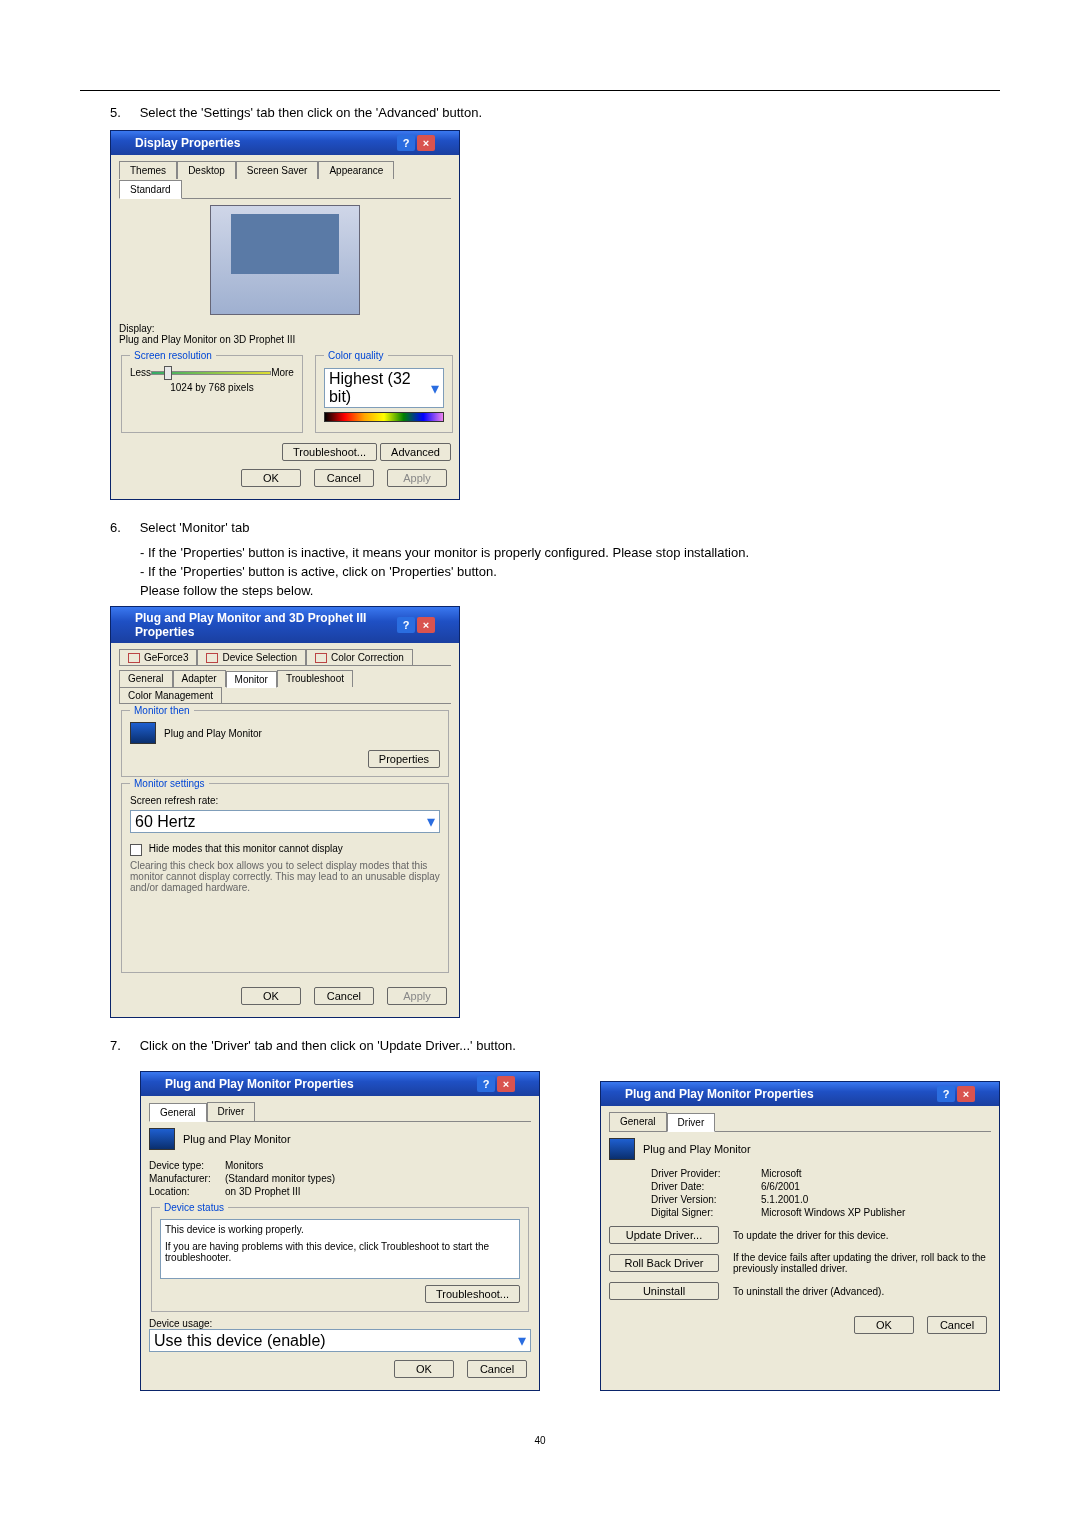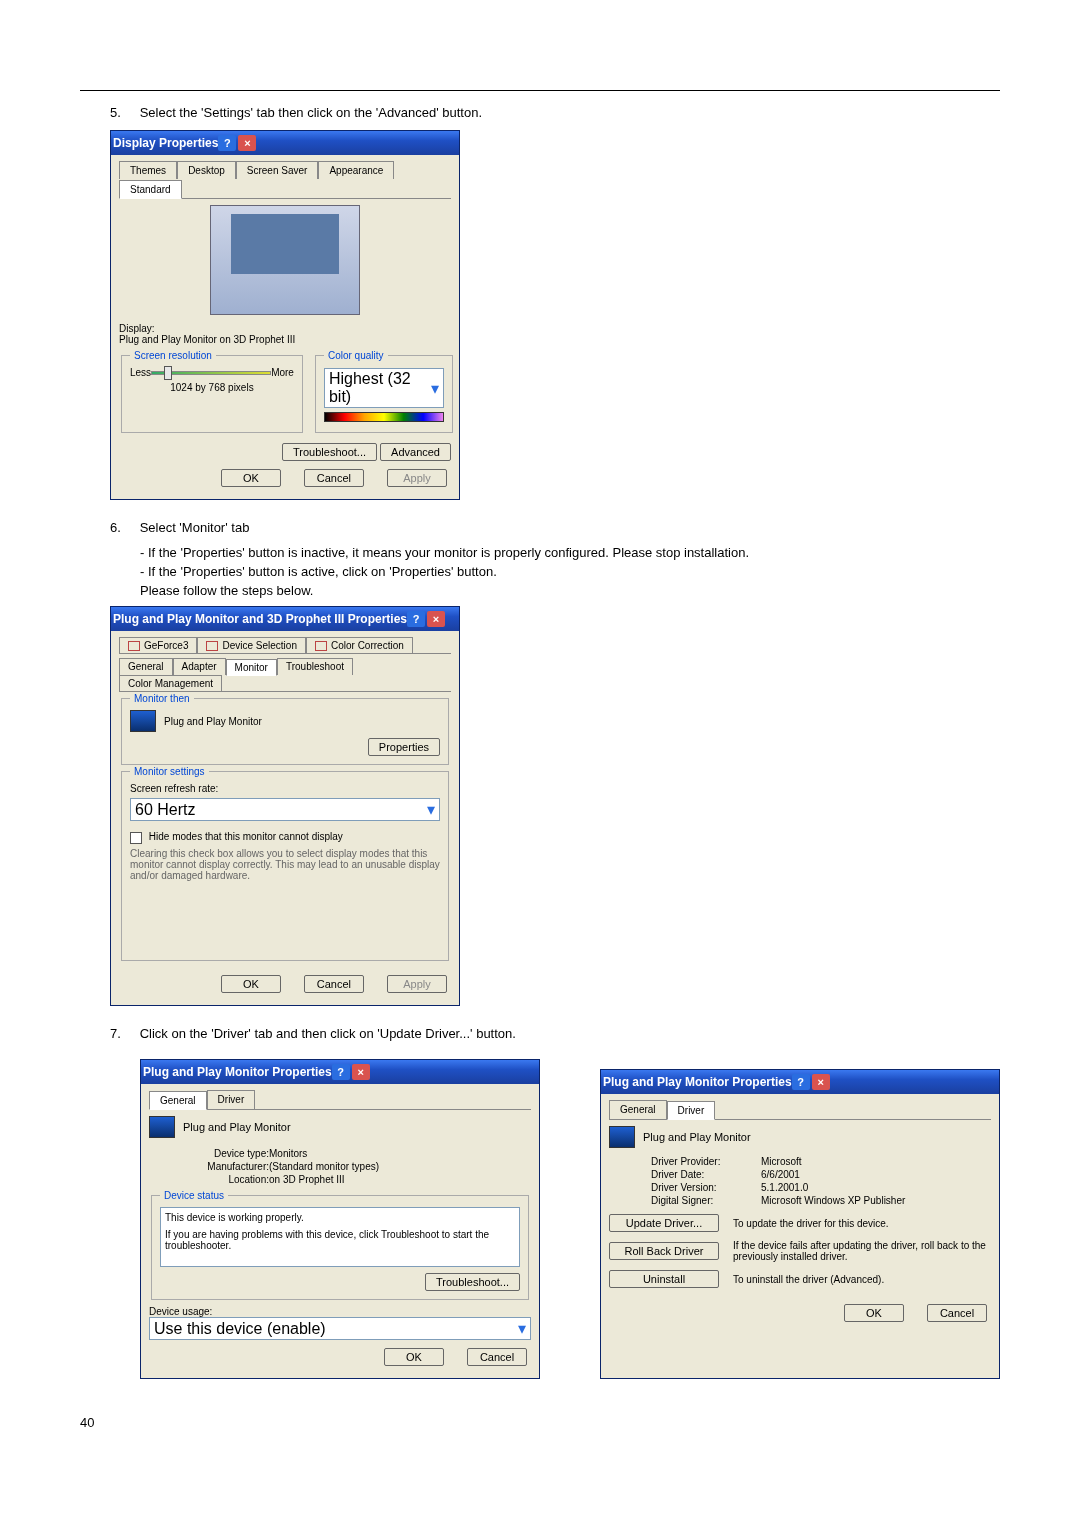--- a/index.html
+++ b/index.html
@@ -9,39 +9,40 @@
     color: #000;
     background: #fff;
     width: 1080px;
     margin: 0 auto;
     padding: 90px 80px 40px 80px;
   }
   .hr-top { border-top: 1px solid #000; margin-bottom: 14px; }
   .step { margin: 6px 0 10px 30px; }
   .step-num { display:inline-block; width:26px; }
   .sub { margin-left: 60px; margin-top:4px; margin-bottom:4px; }
-  .page-num { text-align:left; margin-top:16px; font-size:13px; }
+  .page-num { text-align:center; margin-top:24px; font-size:10px; }
 
   
   .xp-window {
     margin: 8px 0 20px 30px;
     border: 1px solid #0a246a;
     background: #ece9d8;
     font-family: Tahoma, Arial, sans-serif;
     font-size: 11px;
     color: #000;
     position: relative;
   }
   .xp-titlebar {
     background: linear-gradient(#3a78f0, #1f50c4 40%, #1a3fa0);
     color:#fff;
     font-weight:bold;
-    padding:4px 2px;
+    padding:4px 24px;
     display:flex;
     align-items:center;
+    justify-content:space-between;
     font-size:12px;
   }
   .xp-titlebar .icons { display:flex; gap:2px;}
   .xp-tb-btn {
     width:18px; height:16px;
     background:#d9534f;
     color:#fff;
     font-size:11px;
     line-height:16px;
     text-align:center;
@@ -80,34 +81,34 @@
     display:inline-block;
     background:#ece9d8;
     border:1px solid #666;
     padding:2px 10px;
     font-size:11px;
     border-radius:2px;
     min-width:60px;
     text-align:center;
   }
   .xp-btn-row { text-align:right; padding:8px 4px 2px 4px;}
-  .xp-btn-row .xp-btn { margin-left:20px;}
+  .xp-btn-row .xp-btn { margin-left:10px;}
   .xp-btn.disabled { color:#888; }
   .xp-select {
     display:inline-flex; align-items:center; justify-content:space-between;
     border:1px solid #7f9db9; background:#fff; width:160px; padding:1px 4px; font-size:16px;
   }
   .xp-select .caret { color:#2a6de0; }
   .icon-monitor { width:26px; height:22px; background:linear-gradient(#1e5fd0,#0a2f6e); border:1px solid #333; display:inline-block; margin-right:8px; vertical-align:top;}
   .gray-note { color:#666; font-size:10px; }
   .checkbox { width:12px; height:12px; border:1px solid #555; display:inline-block; background:#fff; margin-right:4px; vertical-align:middle;}
   .two-col { display:flex; gap:30px; }
   .col { flex:1; }
   .kv { display:flex; font-size:10px; margin:2px 0;}
-  .kv .k { width:120px;text-align:right; }
+  .kv .k { width:76px; }
   .kv2 { display:flex; font-size:10px; margin:2px 0;padding-left:12px;}
   .kv2 .k { width:110px; }
   .driver-row { display:flex; align-items:center; margin:8px 0;}
   .driver-row .xp-btn { width:110px; margin-right:14px;}
   .driver-row .desc { font-size:10px; flex:1;}
   .status-box { border:1px solid #7f9db9; background:#fff; padding:4px; font-size:10px; height:60px;}
   .disp-preview {
     width:150px; height:110px; margin:6px auto 8px auto;
     background:linear-gradient(#cfd6e8,#9fb0d0);
     border:1px solid #667;

